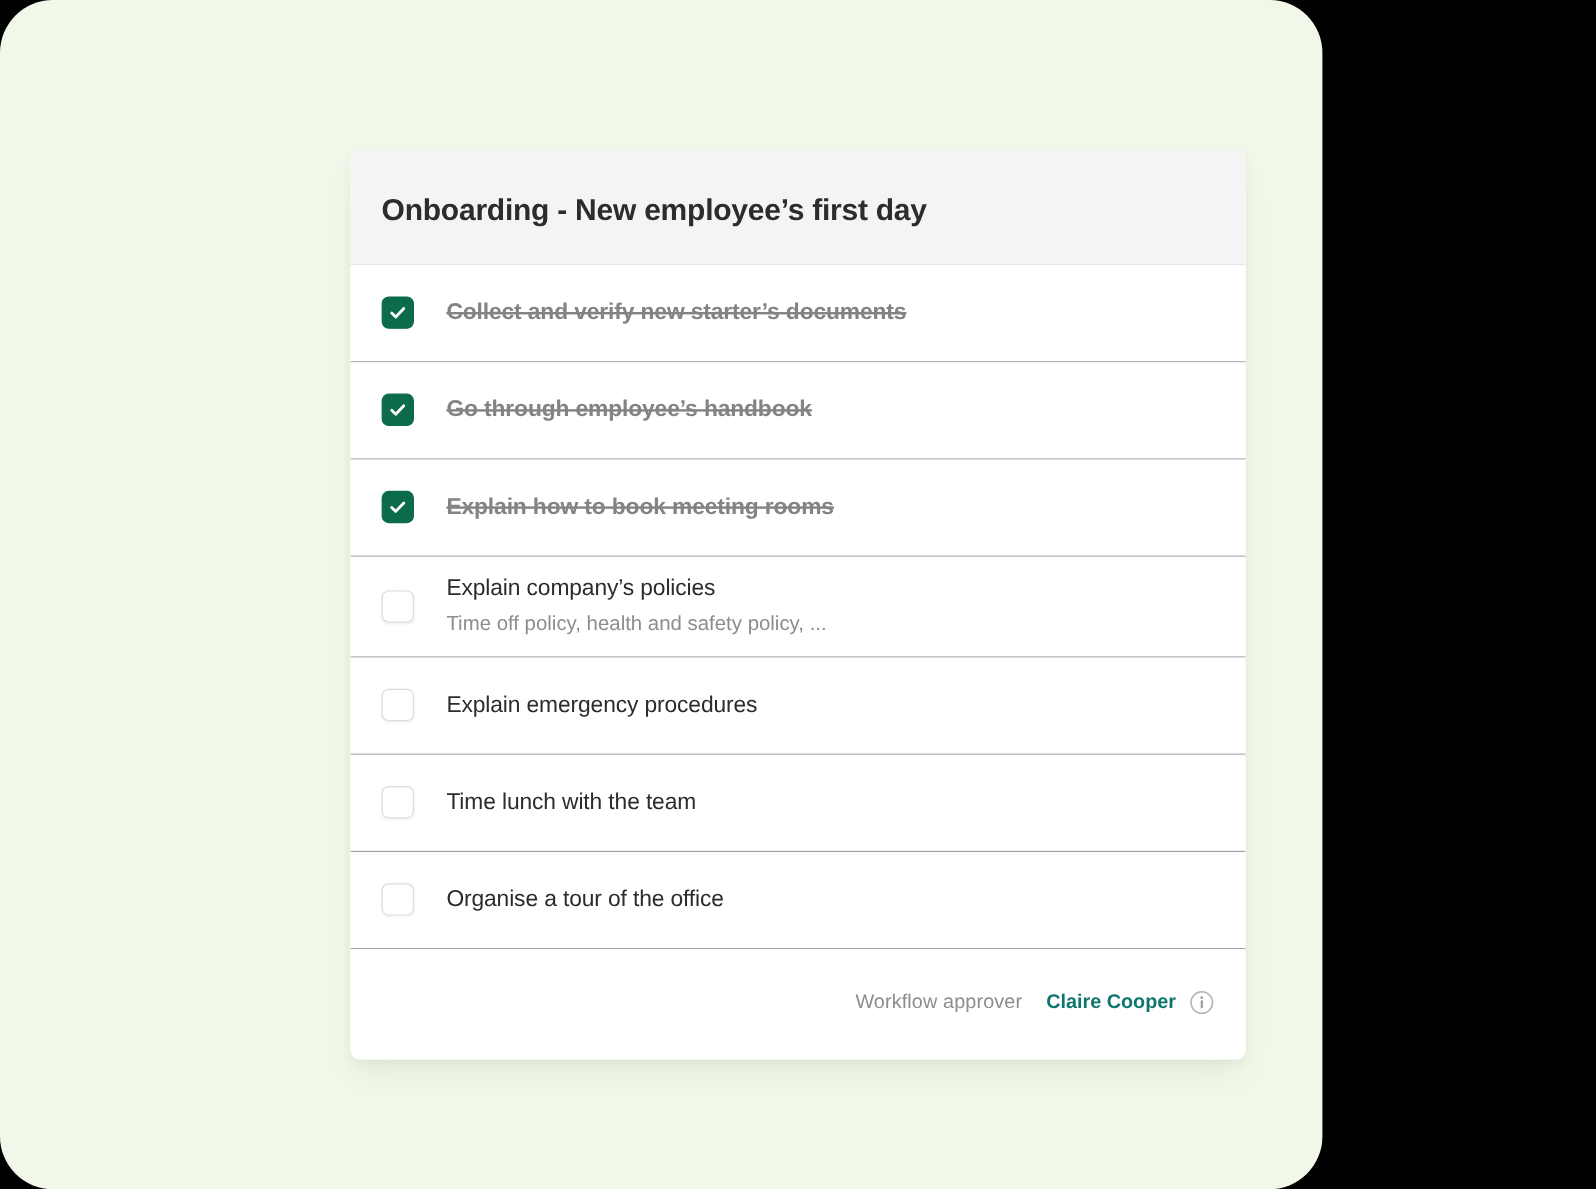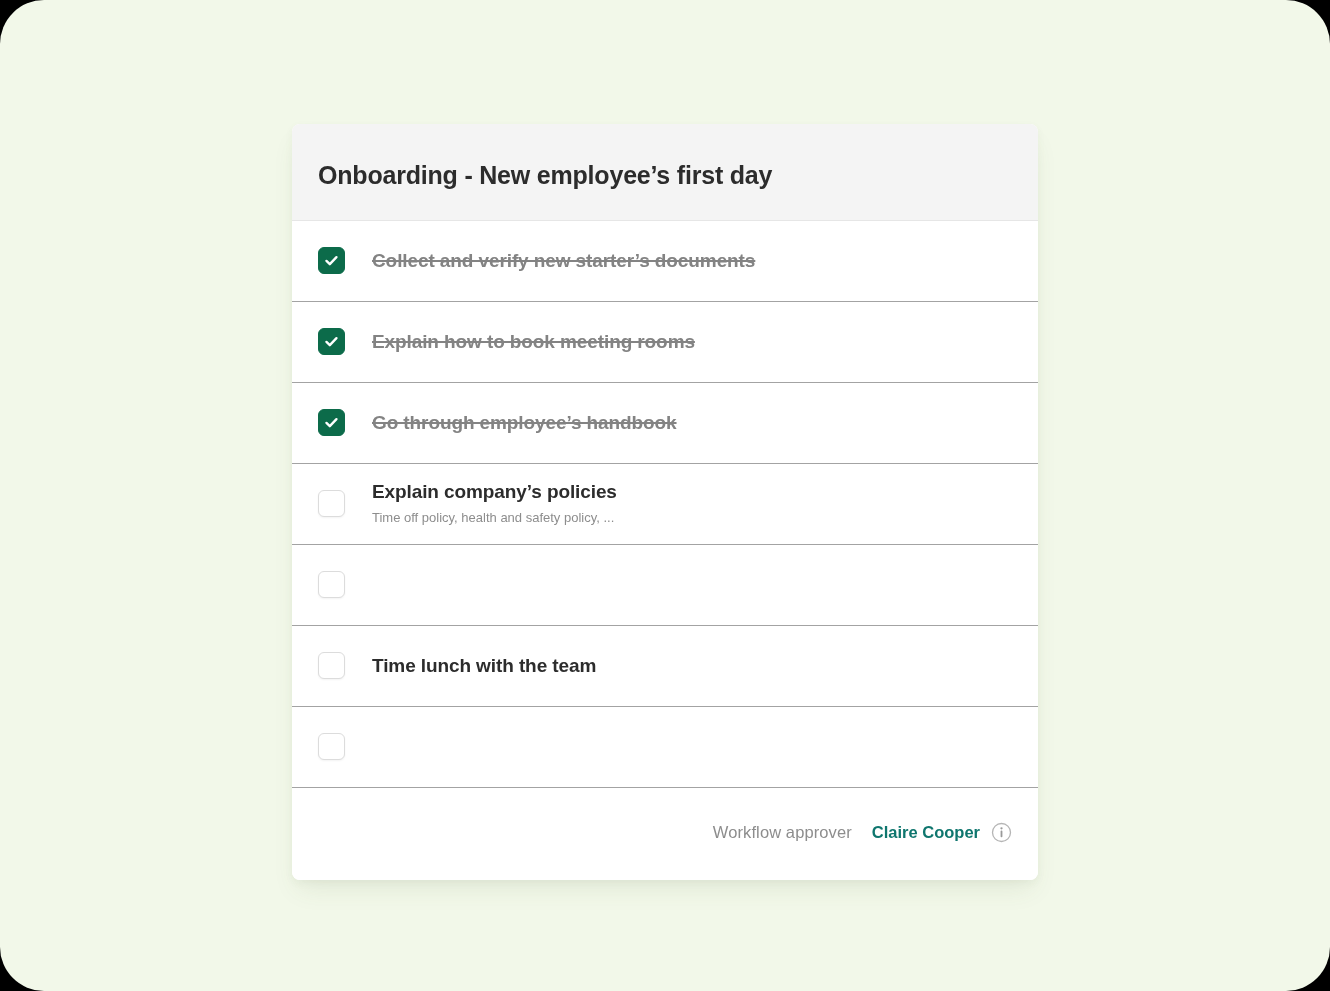--- a/index.html
+++ b/index.html
@@ -12,21 +12,21 @@
     height: 991px;
     font-family: "Liberation Sans", sans-serif;
     -webkit-font-smoothing: antialiased;
   }
 
   
   .page-canvas {
     position: absolute;
     left: 0;
     top: 0;
-    width: 1330px;
+    width: 1102px;
     height: 991px;
     background: #f2f8e9;
     border-radius: 44px;
     overflow: hidden;
   }
 
   
   .card {
     position: absolute;
     left: 292px;
@@ -108,33 +108,33 @@
   }
 
   
   .label-col {
     flex: 1 1 auto;
     align-self: center;
     padding: 14px 0;
   }
   .task-title {
     font-size: 19px;
-    font-weight: bold;
+    font-weight: normal;
     color: #2c2c2c;
     line-height: 1.35;
     letter-spacing: -0.1px;
   }
   .task-row.done .task-title {
     font-weight: bold;
     color: #838383;
     text-decoration: line-through;
     text-decoration-thickness: 1.6px;
   }
   .task-sub {
-    font-size: 13px;
+    font-size: 17px;
     font-weight: normal;
     color: #8d8d8d;
     line-height: 1.45;
     margin-top: 5px;
   }
 
   
   .card-footer {
     display: flex;
     align-items: center;
@@ -190,60 +190,66 @@
         </div>
         <div class="task-row done">
           <div class="check-col">
             <div class="checkbox checked">
               <svg class="tick" viewBox="0 0 16 16" aria-hidden="true">
                 <path d="M2.6 8.4 L6.2 11.9 L13.3 4.4" fill="none" stroke="#ffffff" stroke-width="2.5" stroke-linecap="round" stroke-linejoin="round"></path>
               </svg>
             </div>
           </div>
           <div class="label-col">
-            <div class="task-title">Explain how to book meeting rooms</div>
+            <div class="task-title">Go through employee’s handbook</div>
           </div>
         </div>
         <div class="task-row done">
           <div class="check-col">
             <div class="checkbox checked">
               <svg class="tick" viewBox="0 0 16 16" aria-hidden="true">
                 <path d="M2.6 8.4 L6.2 11.9 L13.3 4.4" fill="none" stroke="#ffffff" stroke-width="2.5" stroke-linecap="round" stroke-linejoin="round"></path>
               </svg>
             </div>
           </div>
           <div class="label-col">
-            <div class="task-title">Go through employee’s handbook</div>
+            <div class="task-title">Explain how to book meeting rooms</div>
           </div>
         </div>
         <div class="task-row has-sub">
           <div class="check-col">
             <div class="checkbox unchecked"></div>
           </div>
           <div class="label-col">
             <div class="task-title">Explain company’s policies</div>
             <div class="task-sub">Time off policy, health and safety policy, ...</div>
           </div>
         </div>
         <div class="task-row">
           <div class="check-col">
             <div class="checkbox unchecked"></div>
           </div>
+          <div class="label-col">
+            <div class="task-title">Explain emergency procedures</div>
+          </div>
         </div>
         <div class="task-row">
           <div class="check-col">
             <div class="checkbox unchecked"></div>
           </div>
           <div class="label-col">
             <div class="task-title">Time lunch with the team</div>
           </div>
         </div>
         <div class="task-row">
           <div class="check-col">
             <div class="checkbox unchecked"></div>
+          </div>
+          <div class="label-col">
+            <div class="task-title">Organise a tour of the office</div>
           </div>
         </div>
       </div>
 
     <div class="card-footer">
       <span class="approver-text">Workflow approver</span>
       <span class="approver-name">Claire Cooper</span>
       <span class="info-icon">
         <svg width="21" height="21" viewBox="0 0 21 21" aria-hidden="true">
           <circle cx="10.5" cy="10.5" r="9" fill="none" stroke="#b5b5b5" stroke-width="1.3"></circle>

